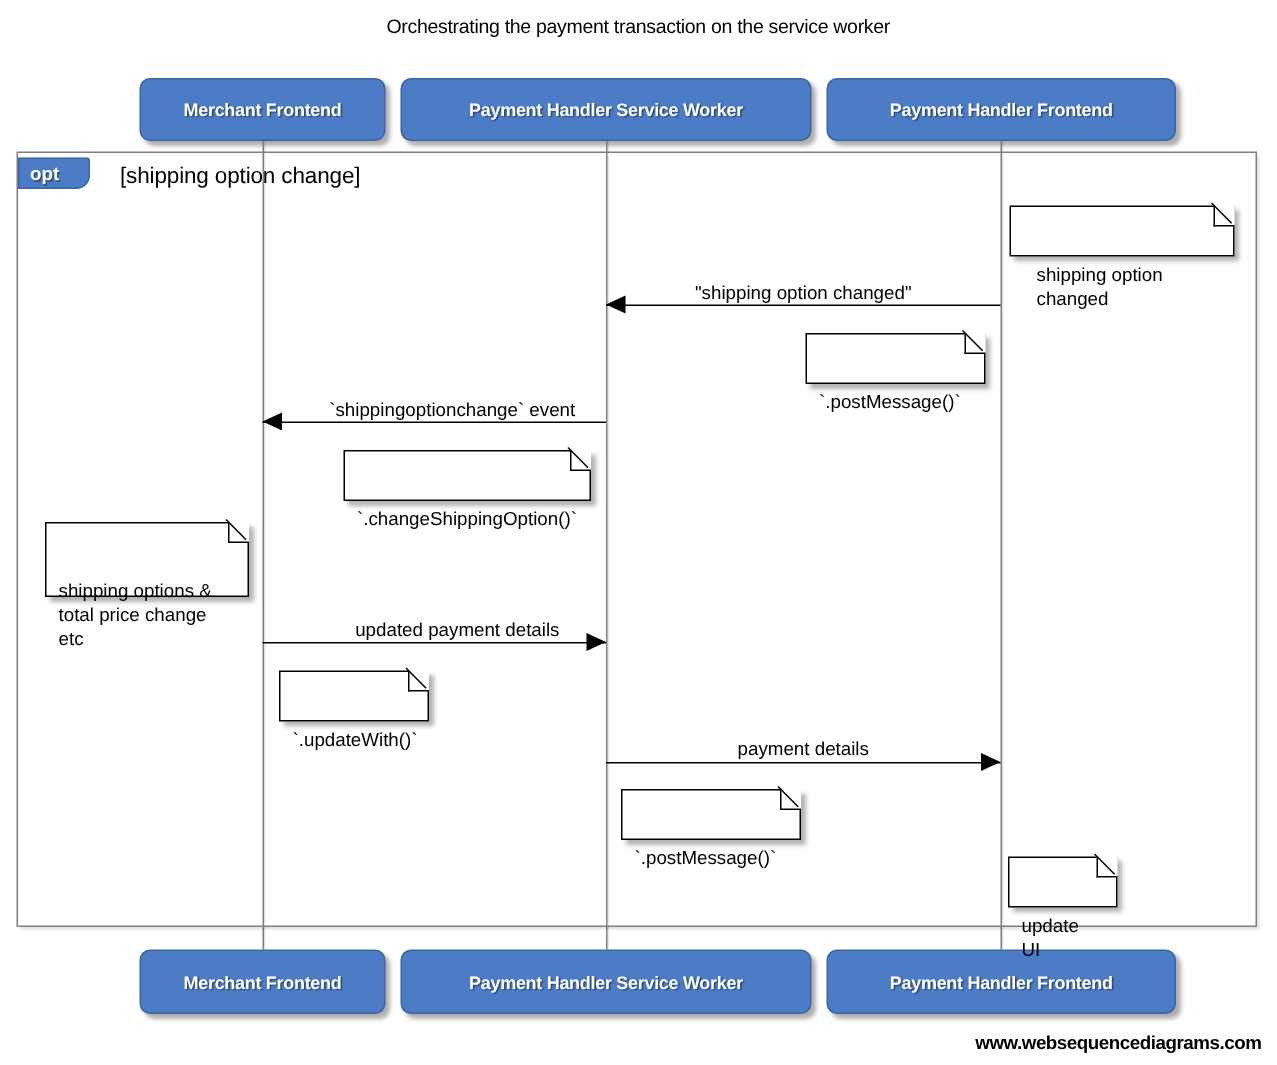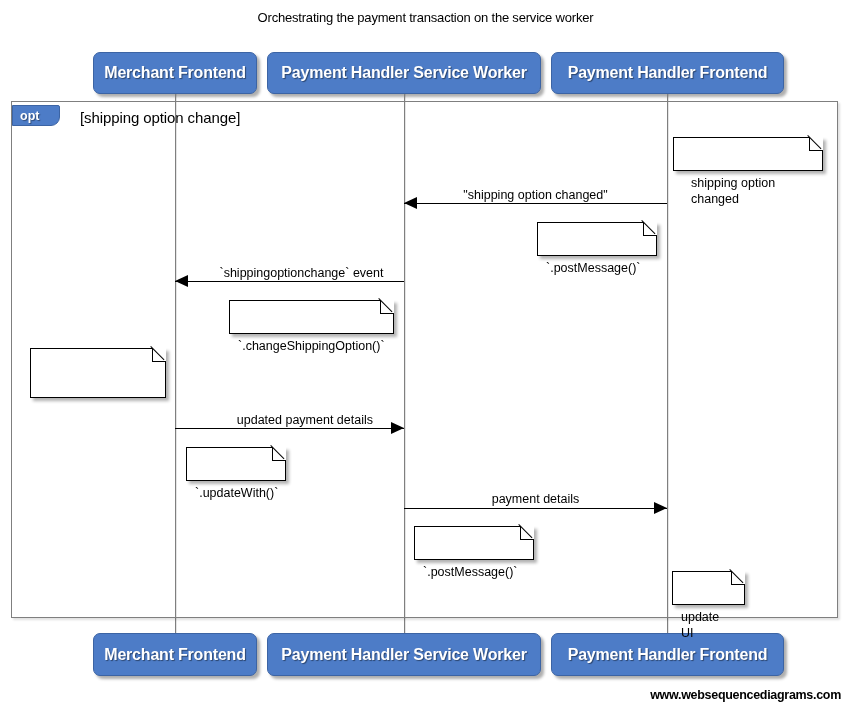--- a/index.html
+++ b/index.html
@@ -16,21 +16,21 @@
     font-family:"Liberation Sans","DejaVu Sans",sans-serif;
   }
 
   
   .pbox{
     position:absolute;
     background:#4d7cc7;
     border:1px solid #3c64a4;
     border-radius:7px;
     color:#ffffff;
-    font-size:16px;
+    font-size:12px;
     font-weight:bold;
     letter-spacing:-0.2px;
     display:flex;align-items:center;justify-content:center;
     box-shadow:3px 3px 3px rgba(0,0,0,0.32);
     text-shadow:1px 1px 1px rgba(0,0,0,0.45);
     box-sizing:border-box;
     white-space:nowrap;
   }
 
   
@@ -167,20 +167,22 @@
 <div class="msg-line" style="left:175px;top:281px;width:229px;"></div>
 <div class="arrow-head left" style="left:175px;top:275px;"></div>
 
 <div class="note" style="left:229px;top:300px;width:165px;height:34px;">
   <span class="fold"></span>
   <span class="note-text">`.changeShippingOption()`</span>
 </div>
 
 <div class="note" style="left:30px;top:348px;width:136px;height:50px;">
   <span class="fold"></span>
+  <span class="note-text">shipping options &amp;
+total price change etc</span>
 </div>
 
 <div class="msg-label" style="left:175px;top:413px;width:198px;text-align:right;">updated payment details</div>
 <div class="msg-line" style="left:175px;top:428px;width:229px;"></div>
 <div class="arrow-head right" style="left:391px;top:422px;"></div>
 
 <div class="note" style="left:186px;top:447px;width:100px;height:34px;">
   <span class="fold"></span>
   <span class="note-text">`.updateWith()`</span>
 </div>

